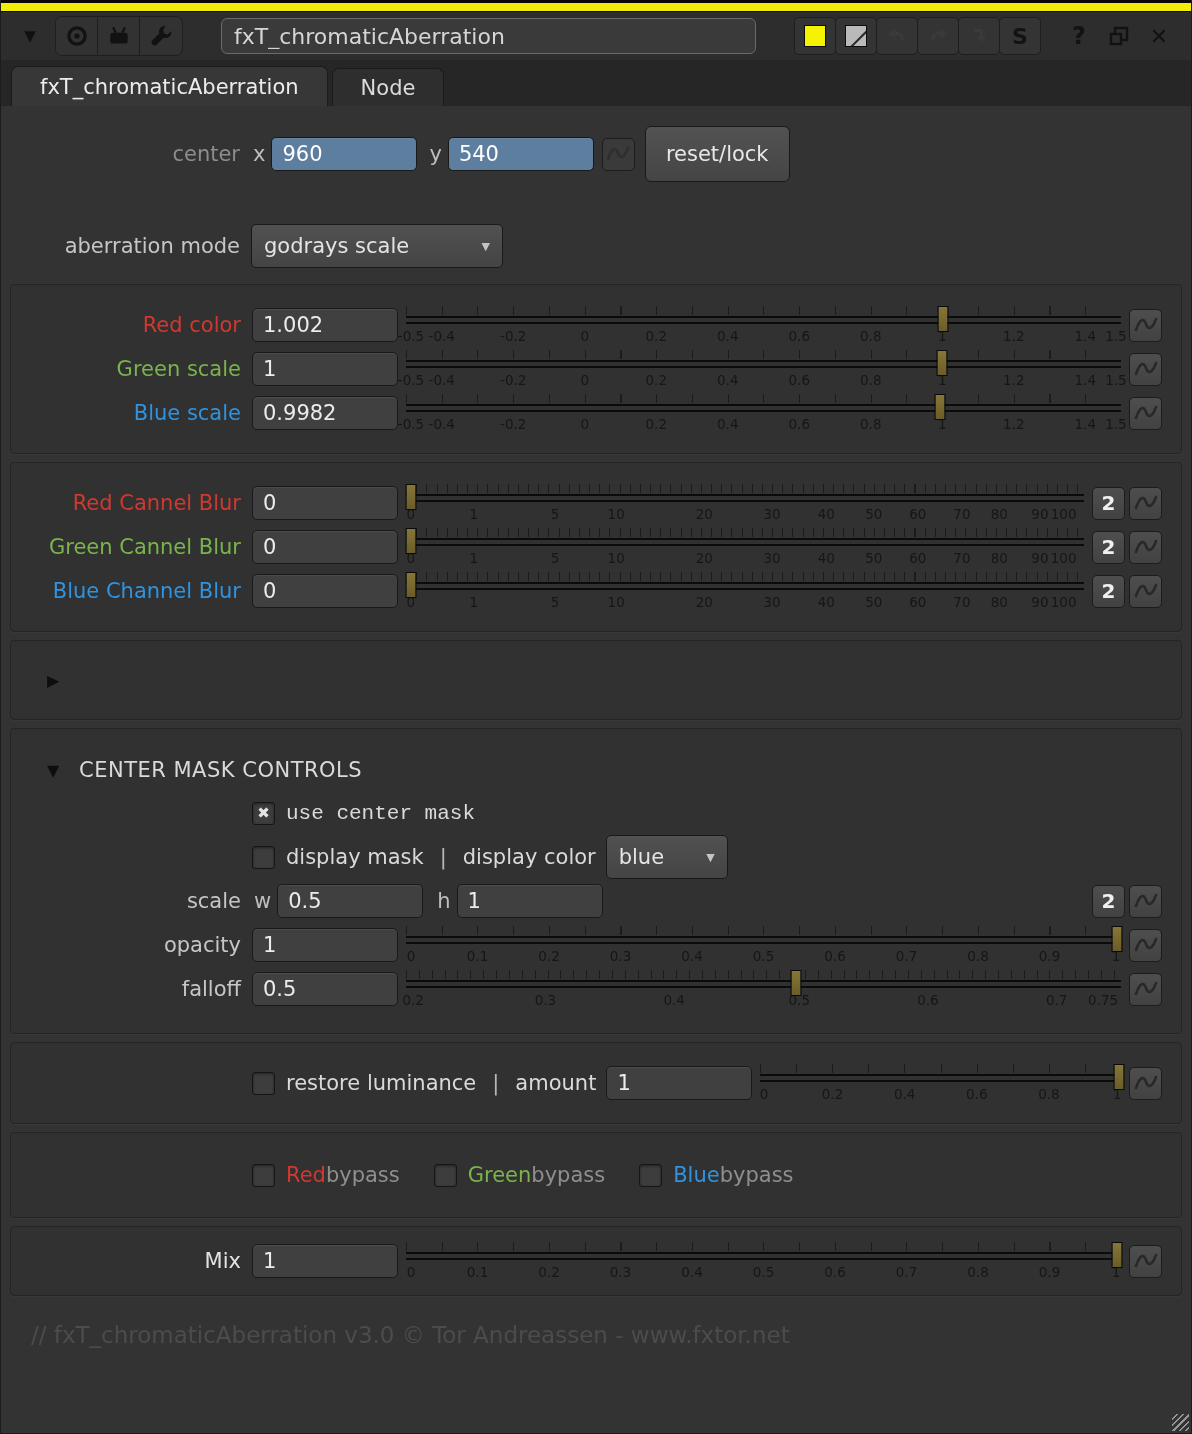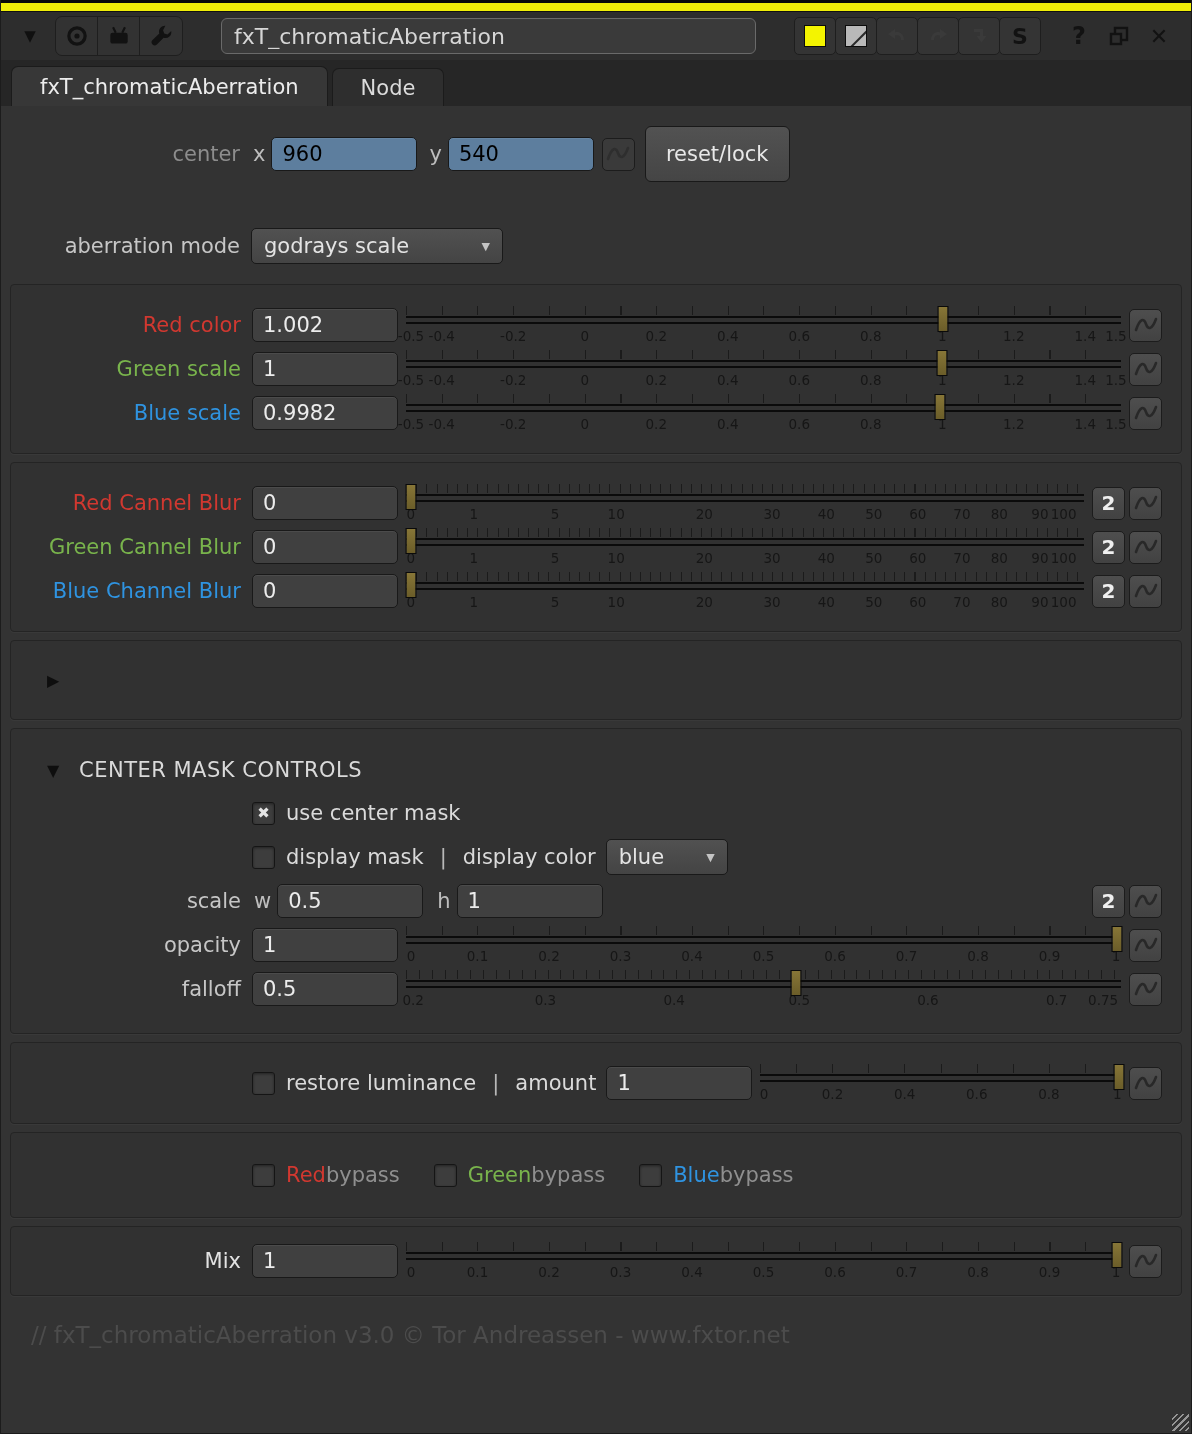--- a/index.html
+++ b/index.html
@@ -51,28 +51,28 @@
   .lbl { width:250px; text-align:right; padding-right:11px; font-size:21px; color:#c6c6c6; flex:none; }
   .group .lbl { width:241px; }
   .lbl.dim { color:#8d8d8d;padding-left:44px; }
   .c-red { color:#d13830; }
   .c-green { color:#79b44c; }
   .c-blue { color:#2f93e0; }
   .axis-lbl { font-size:21px; color:#bdbdbd; padding:0 6px 0 2px; }
   .field { width:146px; height:34px; background:#404040; border:1px solid #191919; border-radius:5px;
     box-shadow:inset 0 1px 0 rgba(255,255,255,.06); color:#ececec; font-size:21px; padding:0 10px;
     font-family:inherit; flex:none; }
-  .field.blue { background:#5d7e9e; color:#000000; }
+  .field.blue { background:#5d7e9e; color:#ffffff; }
   .btn { height:56px; background:linear-gradient(#525252,#454545); border:1px solid #191919; border-radius:6px;
     color:#e8e8e8; font-size:21px; padding:0 20px; display:flex; align-items:center; margin-left:10px; }
   .sq { width:33px; height:33px; flex:none; border-radius:5px; background:linear-gradient(#4e4e4e,#424242);
     border:1px solid #1c1c1c; display:flex; align-items:center; justify-content:center; margin-left:4px; }
   .sq.disabled { background:#3a3a3a; }
   .sq .num { font-size:20px; font-weight:bold; color:#f0f0f0; }
-  .dd { height:36px; background:linear-gradient(#515151,#444444); border:1px solid #191919; border-radius:5px;
+  .dd { height:44px; background:linear-gradient(#515151,#444444); border:1px solid #191919; border-radius:5px;
     display:flex; align-items:center; justify-content:space-between; padding:0 12px; font-size:21px; color:#e4e4e4; }
   .dd .dd-arrow { font-size:11px; color:#c4c4c4; margin-left:14px; }
   .cb { width:23px; height:23px; flex:none; background:#3d3d3d; border:1px solid #151515; border-radius:3px;
     box-shadow:inset 0 1px 3px rgba(0,0,0,.45); color:#e4e4e4; font-size:15px; font-weight:bold;
     display:flex; align-items:center; justify-content:center; margin-right:11px; }
   .cb span { line-height:1; }
 
   
   .group { margin:8px 9px 0 9px; border:1px solid #242424; border-radius:4px; background:#313131;
     box-shadow:0 1px 0 rgba(255,255,255,.03); }
@@ -405,21 +405,21 @@
     <div class="ghead" style="height:42px;">
       <span class="garrow">▼</span>
       <span class="gtitle">CENTER MASK CONTROLS</span>
     </div>
 
     <div class="row">
       <div class="indent"></div>
       <div class="cb">
           <span>✖</span>
         </div>
-      <span style="font-size:21px;color:#dadada;">use center mask</span>
+      <span style="font-size:21px;color:#dadada;font-family:Liberation Mono, monospace;">use center mask</span>
     </div>
 
     <div class="row">
       <div class="indent"></div>
       <div class="cb"></div>
       <span style="font-size:21px;color:#dadada;">display mask</span>
       <span class="sep">|</span>
       <span style="font-size:21px;color:#dadada;margin-right:10px;">display color</span>
       <div class="dd" style="width:122px;">
         <span>blue</span>

